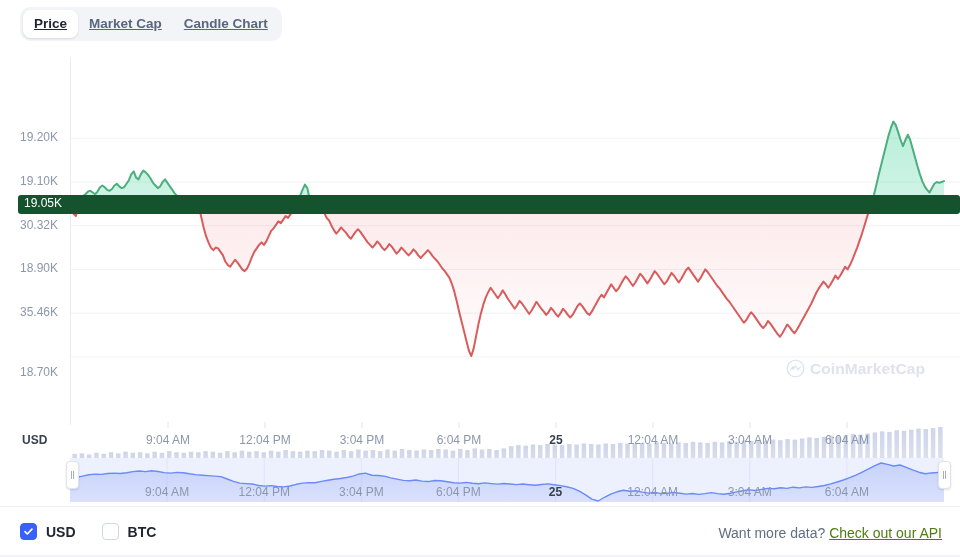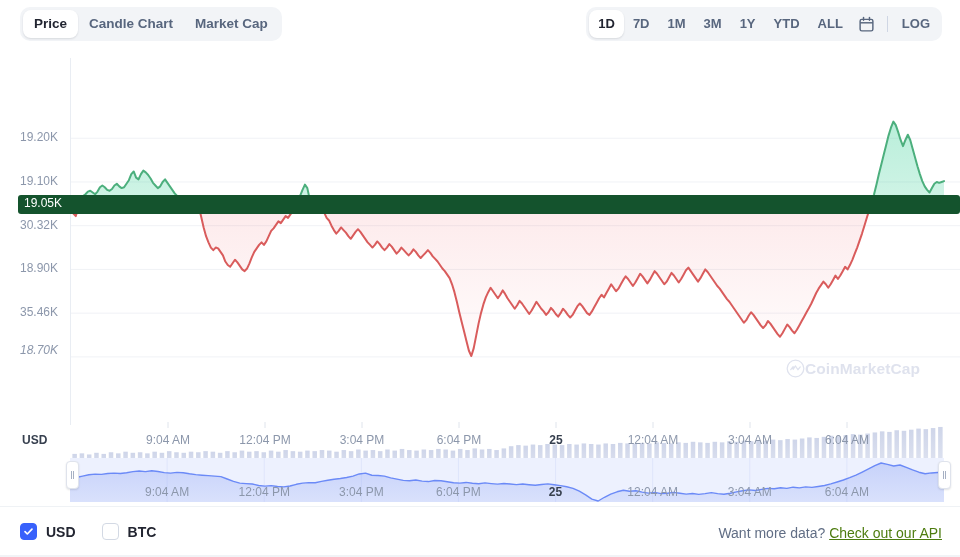--- a/index.html
+++ b/index.html
@@ -36,20 +36,21 @@
     font-size: 13.5px;
     font-weight: 700;
     color: #58667e;
     padding: 0 11px;
     height: 28px;
     line-height: 28px;
     border-radius: 8px;
     white-space: nowrap;
     cursor: pointer;
     user-select: none;
+    text-decoration: underline;
   }
   .seg-item.active {
     background: #ffffff;
     color: #222531;
     box-shadow: 0 1px 2px rgba(16,24,40,.12);
   }
   .seg-right .seg-item { padding: 0 9px; font-size: 13px; }
   .seg-div {
     width: 1px; height: 16px;
     background: #cfd6e4;
@@ -107,21 +108,21 @@
   .xlabel.bold { color: #37404f; font-weight: 700; }
   .usd-axis {
     position: absolute;
     left: 22px; top: 383px;
     font-size: 12px; font-weight: 700; color: #37404f;
   }
 
   .watermark {
     position: absolute;
     left: 786px; top: 309px;
-    display: flex; align-items: center; 
+    display: flex; align-items: center; gap: 5px;
     opacity: .55;
     pointer-events: none;
   }
   .watermark-text {
     font-size: 15.5px;
     font-weight: 700;
     color: #c5cbe0;
     letter-spacing: .1px;
   }
 
@@ -193,43 +194,24 @@
     width: 960px; height: 2px; background: #f1f3f6;
   }
 </style>
 </head>
 <body>
 
 <div class="topbar">
 
   <div class="seg seg-left">
     <div class="seg-item active">Price</div>
+    <div class="seg-item">Market Cap</div>
     <div class="seg-item">Candle Chart</div>
-    <div class="seg-item">Market Cap</div>
   </div>
 
-  <div class="seg seg-right">
-    <div class="seg-item active">1D</div>
-    <div class="seg-item">7D</div>
-    <div class="seg-item">1M</div>
-    <div class="seg-item">3M</div>
-    <div class="seg-item">1Y</div>
-    <div class="seg-item">YTD</div>
-    <div class="seg-item">ALL</div>
-    <div class="cal-btn">
-      <svg width="17" height="17" viewBox="0 0 20 20">
-        <rect x="2.5" y="4" width="15" height="13.5" rx="2" fill="none" stroke="#58667e" stroke-width="1.7"></rect>
-        <line x1="2.5" y1="8" x2="17.5" y2="8" stroke="#58667e" stroke-width="1.7"></line>
-        <line x1="6.5" y1="1.8" x2="6.5" y2="5" stroke="#58667e" stroke-width="1.7" stroke-linecap="round"></line>
-        <line x1="13.5" y1="1.8" x2="13.5" y2="5" stroke="#58667e" stroke-width="1.7" stroke-linecap="round"></line>
-      </svg>
-    </div>
-    <div class="seg-div"></div>
-    <div class="seg-item">LOG</div>
-  </div>
 </div>
 
 <div class="chart-wrap">
 
   <svg class="chart-svg" width="960" height="455" viewBox="0 0 960 455">
     <defs>
       <linearGradient id="gradUp" x1="0" y1="0" x2="0" y2="1">
         <stop offset="0%" stop-color="#16c784" stop-opacity="0.30"></stop>
         <stop offset="100%" stop-color="#16c784" stop-opacity="0.01"></stop>
       </linearGradient>
@@ -404,21 +386,21 @@
       <path id="lineDown" fill="none" stroke="#d95c5c" stroke-width="2" stroke-linejoin="round" stroke-linecap="round" clip-path="url(#clipDown)" d="M71.00 154.71 L73.41 163.45 L75.82 166.07 L78.23 158.20 L80.65 148.58 L83.06 145.96 L85.47 144.21 L87.88 141.59 L90.29 140.71 L92.70 142.46 L95.12 144.21 L97.53 141.59 L99.94 137.21 L102.35 135.46 L104.76 137.21 L107.17 139.84 L109.59 140.71 L112.00 138.96 L114.41 135.46 L116.82 133.72 L119.23 136.34 L121.64 138.09 L124.06 137.21 L126.47 133.72 L128.88 130.22 L131.29 124.09 L133.70 121.47 L136.11 127.59 L138.52 129.34 L140.94 124.09 L143.35 120.60 L145.76 122.35 L148.17 124.97 L150.58 128.47 L152.99 132.84 L155.41 135.46 L157.82 138.09 L160.23 136.34 L162.64 131.97 L165.05 129.34 L167.46 132.84 L169.88 136.34 L172.29 139.84 L174.70 143.34 L177.11 145.96 L179.52 147.71 L181.93 149.46 L184.35 148.58 L186.76 150.33 L189.17 152.96 L191.58 154.71 L193.99 151.21 L196.40 152.96 L198.81 156.45 L201.23 166.95 L203.64 177.44 L206.05 186.19 L208.46 192.31 L210.87 197.56 L213.28 200.18 L215.70 197.56 L218.11 198.43 L220.52 201.93 L222.93 205.43 L225.34 211.55 L227.75 215.05 L230.17 216.80 L232.58 213.30 L234.99 209.80 L237.40 212.43 L239.81 215.93 L242.22 219.42 L244.64 221.17 L247.05 218.55 L249.46 213.30 L251.87 207.18 L254.28 201.93 L256.69 198.43 L259.10 194.94 L261.52 192.31 L263.93 194.94 L266.34 191.44 L268.75 186.19 L271.16 180.94 L273.57 178.32 L275.99 174.82 L278.40 171.32 L280.81 173.07 L283.22 169.57 L285.63 166.07 L288.04 167.82 L290.46 164.33 L292.87 160.83 L295.28 156.45 L297.69 152.96 L300.10 145.96 L302.51 139.84 L304.93 134.59 L307.34 138.09 L309.75 149.46 L312.16 150.33 L314.57 147.71 L316.98 150.33 L319.40 153.83 L321.81 157.33 L324.22 162.58 L326.63 167.82 L329.04 170.45 L331.45 175.69 L333.86 180.07 L336.28 183.57 L338.69 180.94 L341.10 177.44 L343.51 180.07 L345.92 182.69 L348.33 186.19 L350.75 188.81 L353.16 185.32 L355.57 181.82 L357.98 179.19 L360.39 181.82 L362.80 185.32 L365.22 188.81 L367.63 192.31 L370.04 194.94 L372.45 197.56 L374.86 194.94 L377.27 191.44 L379.69 194.06 L382.10 197.56 L384.51 200.18 L386.92 197.56 L389.33 194.06 L391.74 196.68 L394.15 200.18 L396.57 203.68 L398.98 201.06 L401.39 197.56 L403.80 200.18 L406.21 202.81 L408.62 205.43 L411.04 202.81 L413.45 199.31 L415.86 201.93 L418.27 205.43 L420.68 208.05 L423.09 205.43 L425.51 202.81 L427.92 200.18 L430.33 202.81 L432.74 206.31 L435.15 208.93 L437.56 211.55 L439.98 215.05 L442.39 218.55 L444.80 221.17 L447.21 224.67 L449.62 228.17 L452.03 234.29 L454.44 242.16 L456.86 251.78 L459.27 262.28 L461.68 271.90 L464.09 281.52 L466.50 291.14 L468.91 300.76 L471.33 306.01 L473.74 298.14 L476.15 285.89 L478.56 273.65 L480.97 263.15 L483.38 254.41 L485.80 247.41 L488.21 242.16 L490.62 237.79 L493.03 241.29 L495.44 244.79 L497.85 248.28 L500.27 244.79 L502.68 240.41 L505.09 243.91 L507.50 248.28 L509.91 251.78 L512.32 255.28 L514.73 258.78 L517.15 255.28 L519.56 250.91 L521.97 253.53 L524.38 257.03 L526.79 260.53 L529.20 264.03 L531.62 260.53 L534.03 256.16 L536.44 251.78 L538.85 255.28 L541.26 258.78 L543.67 261.40 L546.09 264.90 L548.50 262.28 L550.91 257.91 L553.32 260.53 L555.73 264.03 L558.14 266.65 L560.56 263.15 L562.97 258.78 L565.38 261.40 L567.79 264.90 L570.20 267.53 L572.61 264.90 L575.02 260.53 L577.44 256.16 L579.85 253.53 L582.26 256.16 L584.67 259.65 L587.08 263.15 L589.49 264.90 L591.91 261.40 L594.32 257.03 L596.73 252.66 L599.14 248.28 L601.55 244.79 L603.96 247.41 L606.38 243.04 L608.79 238.66 L611.20 234.29 L613.61 237.79 L616.02 241.29 L618.43 238.66 L620.85 234.29 L623.26 229.92 L625.67 226.42 L628.08 229.04 L630.49 232.54 L632.90 236.04 L635.31 232.54 L637.73 228.17 L640.14 223.80 L642.55 226.42 L644.96 229.92 L647.37 233.42 L649.78 229.92 L652.20 225.55 L654.61 221.17 L657.02 223.80 L659.43 227.29 L661.84 230.79 L664.25 234.29 L666.67 231.67 L669.08 227.29 L671.49 222.92 L673.90 225.55 L676.31 229.04 L678.72 232.54 L681.14 229.04 L683.55 224.67 L685.96 220.30 L688.37 217.67 L690.78 221.17 L693.19 224.67 L695.60 228.17 L698.02 231.67 L700.43 228.17 L702.84 223.80 L705.25 219.42 L707.66 222.05 L710.07 225.55 L712.49 229.04 L714.90 232.54 L717.31 236.04 L719.72 238.66 L722.13 242.16 L724.54 245.66 L726.96 249.16 L729.37 251.78 L731.78 255.28 L734.19 258.78 L736.60 262.28 L739.01 265.78 L741.43 269.27 L743.84 272.77 L746.25 270.15 L748.66 265.78 L751.07 262.28 L753.48 264.90 L755.90 268.40 L758.31 271.90 L760.72 275.40 L763.13 278.02 L765.54 275.40 L767.95 271.02 L770.36 273.65 L772.78 277.15 L775.19 280.64 L777.60 284.14 L780.01 286.77 L782.42 283.27 L784.83 278.89 L787.25 274.52 L789.66 277.15 L792.07 280.64 L794.48 283.27 L796.89 279.77 L799.30 275.40 L801.72 271.02 L804.13 266.65 L806.54 262.28 L808.95 257.91 L811.36 253.53 L813.77 248.28 L816.19 243.04 L818.60 238.66 L821.01 235.17 L823.42 231.67 L825.83 234.29 L828.24 237.79 L830.65 234.29 L833.07 229.92 L835.48 225.55 L837.89 229.04 L840.30 225.55 L842.71 221.17 L845.12 216.80 L847.54 219.42 L849.95 215.05 L852.36 209.80 L854.77 203.68 L857.18 197.56 L859.59 190.56 L862.01 183.57 L864.42 175.69 L866.83 167.82 L869.24 159.95 L871.65 152.08 L874.06 144.21 L876.48 134.59 L878.89 124.09 L881.30 114.47 L883.71 104.85 L886.12 95.23 L888.53 85.61 L890.94 77.74 L893.36 71.62 L895.77 75.12 L898.18 82.12 L900.59 89.99 L903.00 96.11 L905.41 89.99 L907.83 84.74 L910.24 89.99 L912.65 98.73 L915.06 107.48 L917.47 116.22 L919.88 124.09 L922.30 131.09 L924.71 136.34 L927.12 139.84 L929.53 142.46 L931.94 138.09 L934.35 133.72 L936.77 131.97 L939.18 132.84 L941.59 131.97 L944.00 131.09 "></path>
     </g>
   </svg>
 
   <div class="ylabels" id="ylabels">
       <div class="ylabel" style="top: 80.2373px; right: 10px;">19.20K</div>
       <div class="ylabel" style="top: 123.966px; right: 10px;">19.10K</div>
       <div class="ylabel" style="top: 167.695px; right: 10px;">30.32K</div>
       <div class="ylabel" style="top: 211.424px; right: 10px;">18.90K</div>
       <div class="ylabel" style="top: 255.153px; right: 10px;">35.46K</div>
-      <div class="ylabel" style="top: 293px; right: 10px; font-style: italic;">18.70K</div>
+      <div class="ylabel" style="top: 315px; right: 10px;">18.70K</div>
     </div>
   <div class="price-badge" id="priceBadge" style="top: 144.831px; left: 18px;">19.05K</div>
 
   <div class="usd-axis">USD</div>
   <div class="xlabels" id="xlabels">
       <div class="xlabel" style="left: 168px;">9:04 AM</div>
       <div class="xlabel" style="left: 265px;">12:04 PM</div>
       <div class="xlabel" style="left: 362px;">3:04 PM</div>
       <div class="xlabel" style="left: 459px;">6:04 PM</div>
       <div class="xlabel bold" style="left: 556px;">25</div>

